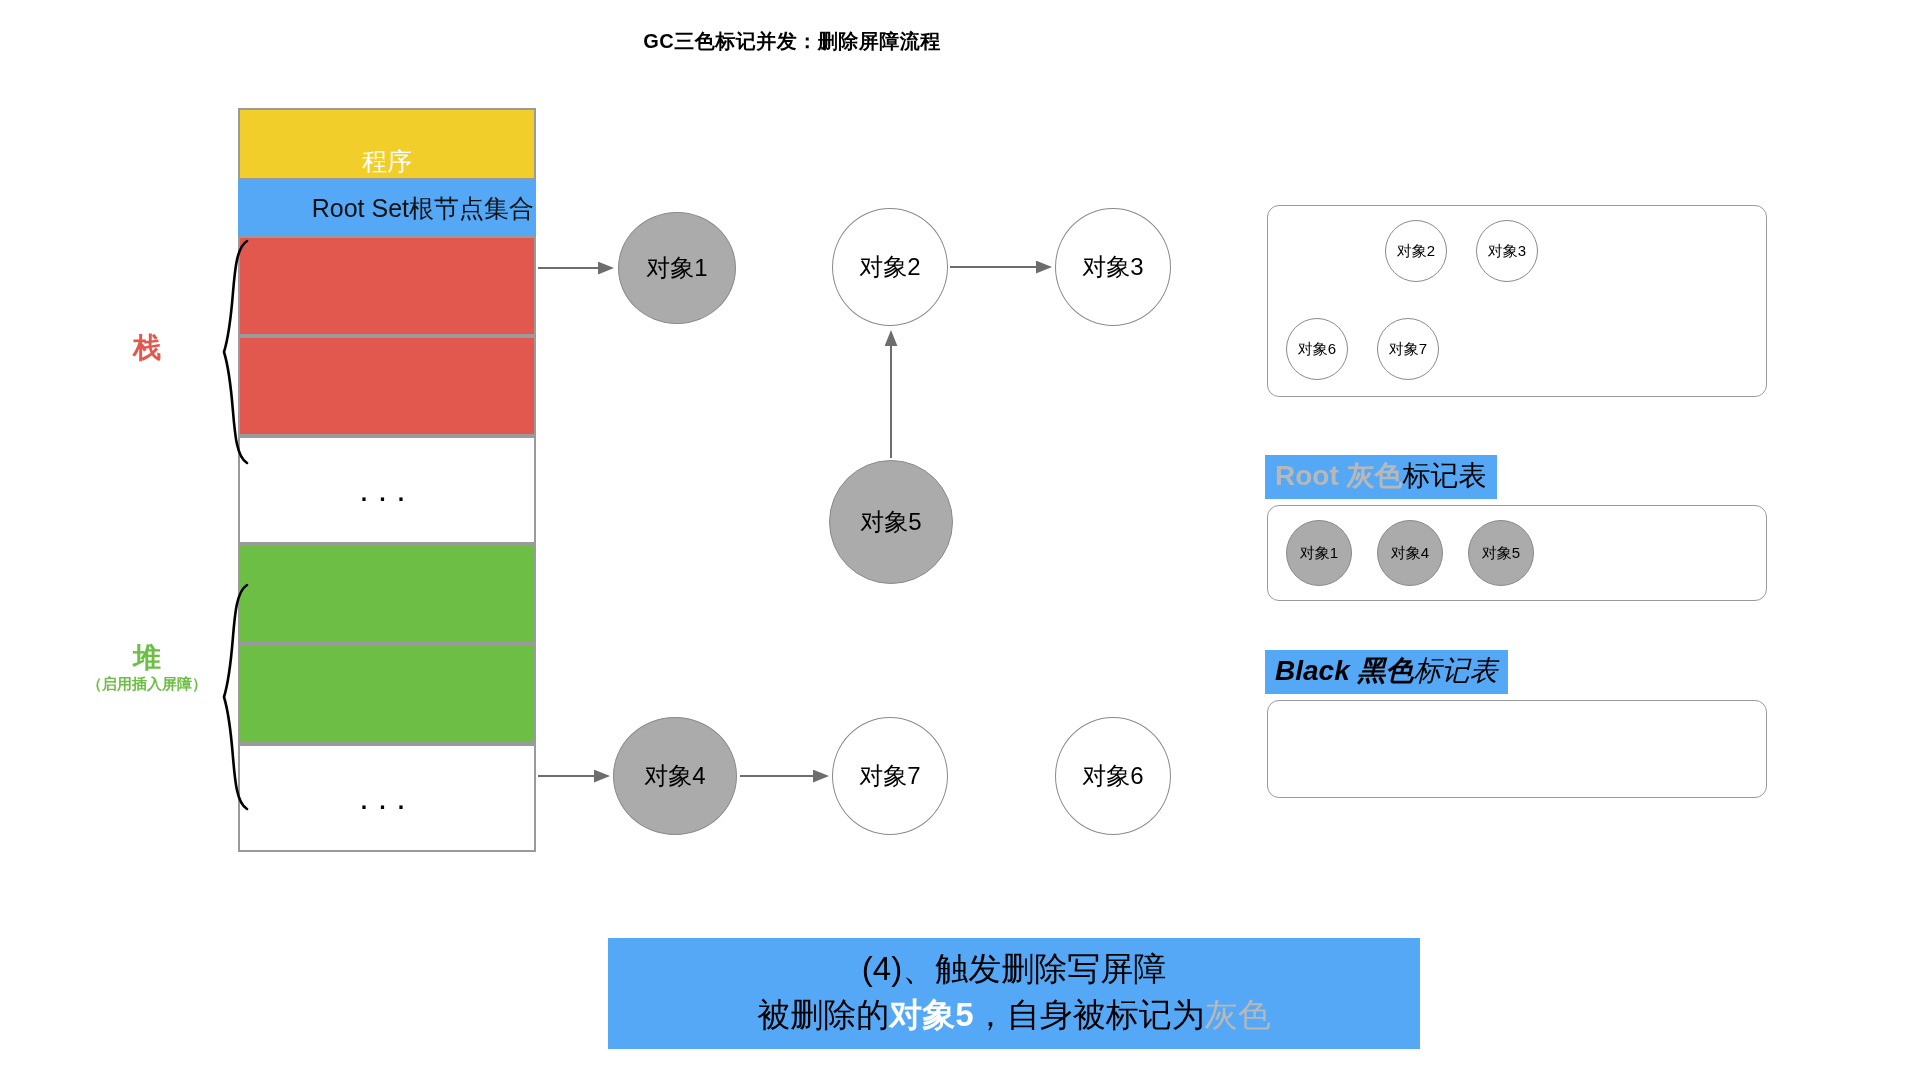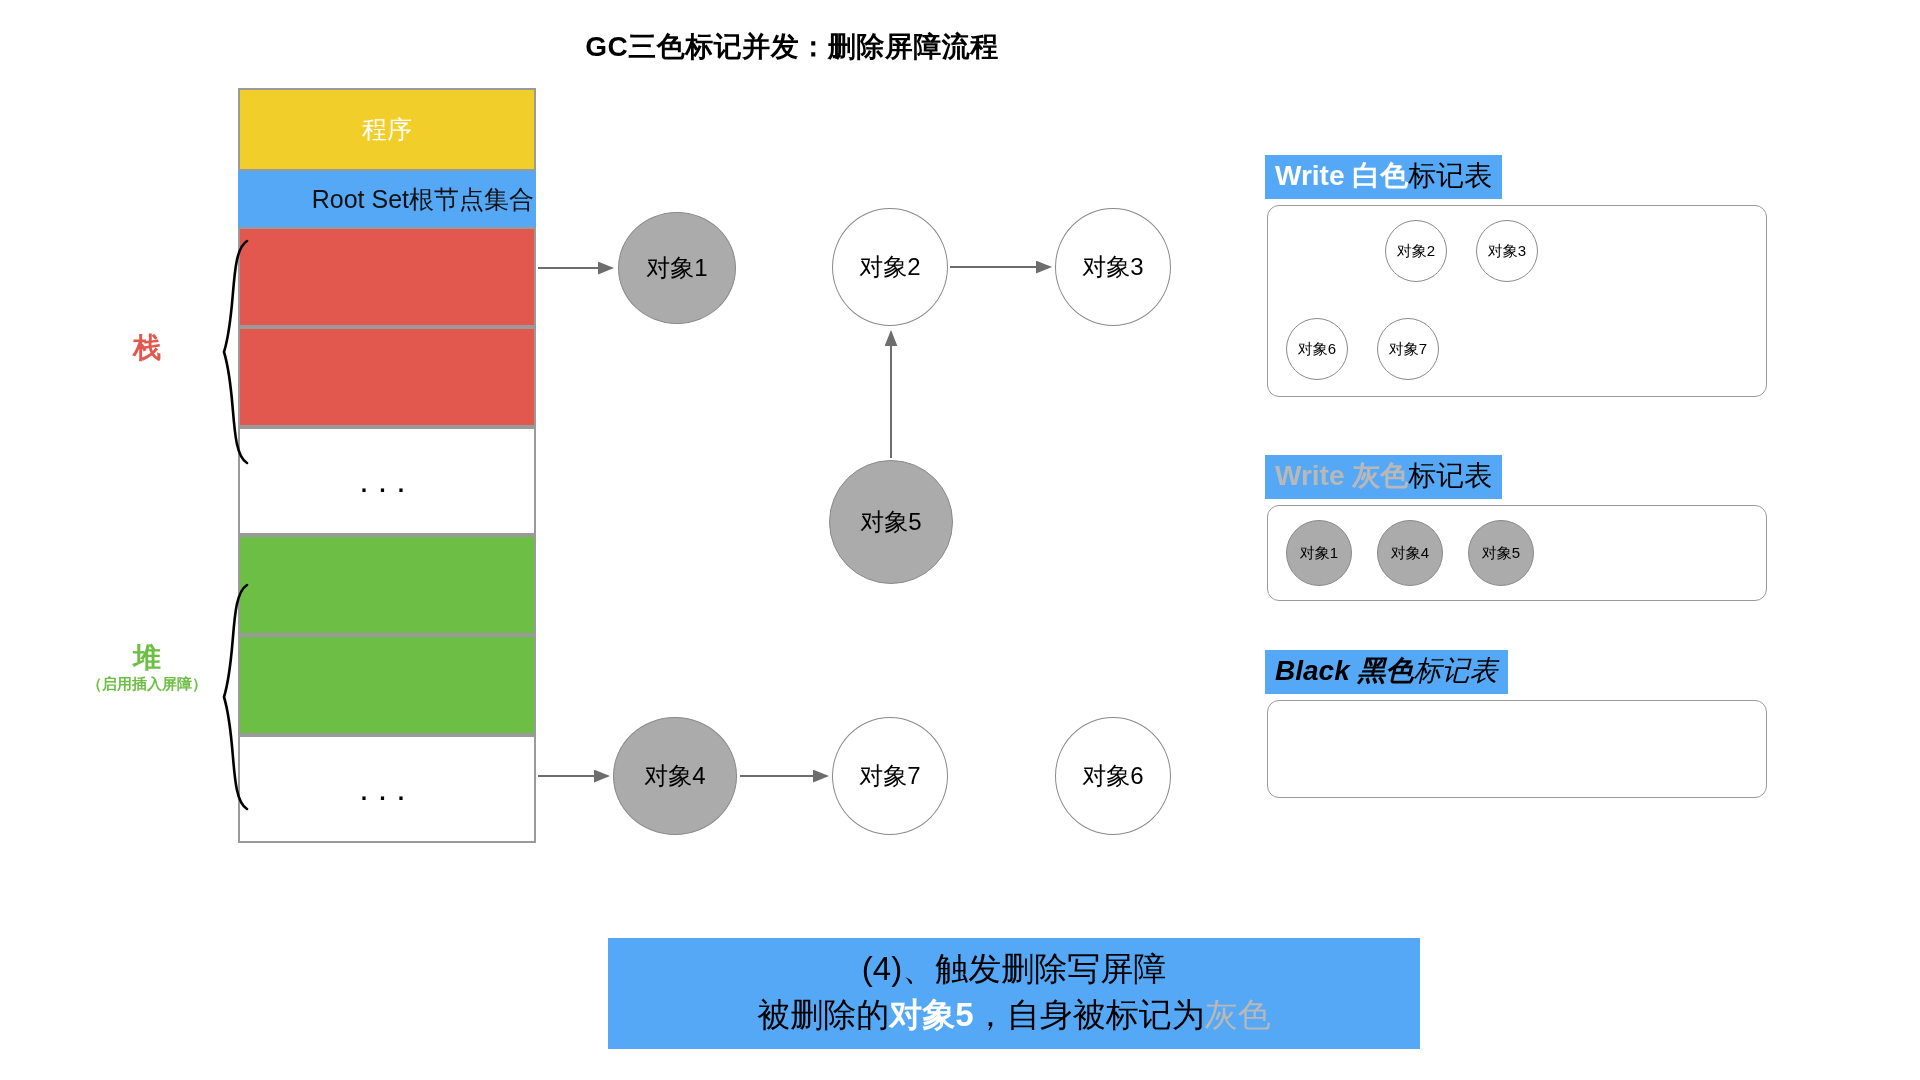--- a/index.html
+++ b/index.html
@@ -19,45 +19,46 @@
     overflow: hidden;
   }
 
   
   #diagram-title {
     position: absolute;
     left: 0;
     top: 28px;
     width: 1584px;
     text-align: center;
-    font-size: 28px;
+    font-size: 20px;
     font-weight: bold;
     letter-spacing: 0.5px;
   }
 
   
   #memory-column {
     position: absolute;
     left: 238px;
     top: 88px;
     width: 298px;
   }
   .mem-block {
     box-sizing: border-box;
     border: 2px solid #9a9a9a;
     position: relative;
   }
   .mem-program {
-    height: 83px;
+    height: 72px;
     background: #F2CE2B;
     color: #ffffff;
     font-size: 25px;
     display: flex;
-    align-items: center;
+    align-items: flex-end;
     justify-content: center;
+    margin-top: 20px;
   }
   .mem-rootset {
     height: 56px;
     background: #55A8F5;
     border-color: #55A8F5;
     color: #111;
     font-size: 25px;
     display: flex;
     align-items: center;
     justify-content: flex-end;
@@ -249,42 +250,39 @@
     <line x1="950" y1="267" x2="1050" y2="267" stroke="#6d6d6d" stroke-width="2" marker-end="url(#arrow)"></line>
 
     <line x1="891" y1="458" x2="891" y2="332" stroke="#6d6d6d" stroke-width="2" marker-end="url(#arrow)"></line>
 
     <line x1="538" y1="776" x2="608" y2="776" stroke="#6d6d6d" stroke-width="2" marker-end="url(#arrow)"></line>
 
     <line x1="740" y1="776" x2="827" y2="776" stroke="#6d6d6d" stroke-width="2" marker-end="url(#arrow)"></line>
   </svg>
 
   <div class="mark-table" style="left:1265px; top:155px; width:500px; height:245px;">
-    <div class="mark-title">
-      <span class="en-white">Write</span><span>&nbsp;</span><span class="cn-white">白色</span><span class="tail">标记表</span>
-    </div>
     <div class="mark-body" style="top:50px; width:500px; height:192px;">
       <div class="chip" style="left:117px; top:14px; width:62px; height:62px;">
         <span>对象2</span>
       </div>
       <div class="chip" style="left:208px; top:14px; width:62px; height:62px;">
         <span>对象3</span>
       </div>
       <div class="chip" style="left:18px; top:112px; width:62px; height:62px;">
         <span>对象6</span>
       </div>
       <div class="chip" style="left:109px; top:112px; width:62px; height:62px;">
         <span>对象7</span>
       </div>
     </div>
   </div>
 
   <div class="mark-table" style="left:1265px; top:455px; width:500px; height:140px;">
     <div class="mark-title">
-      <span class="en-grey">Write</span><span>&nbsp;</span><span class="cn-grey">灰色</span><span class="tail">标记表</span>
+      <span class="en-grey">Root</span><span>&nbsp;</span><span class="cn-grey">灰色</span><span class="tail">标记表</span>
     </div>
     <div class="mark-body" style="top:50px; width:500px; height:96px;">
       <div class="chip grey" style="left:18px; top:14px; width:66px; height:66px;">
         <span>对象1</span>
       </div>
       <div class="chip grey" style="left:109px; top:14px; width:66px; height:66px;">
         <span>对象4</span>
       </div>
       <div class="chip grey" style="left:200px; top:14px; width:66px; height:66px;">
         <span>对象5</span>

